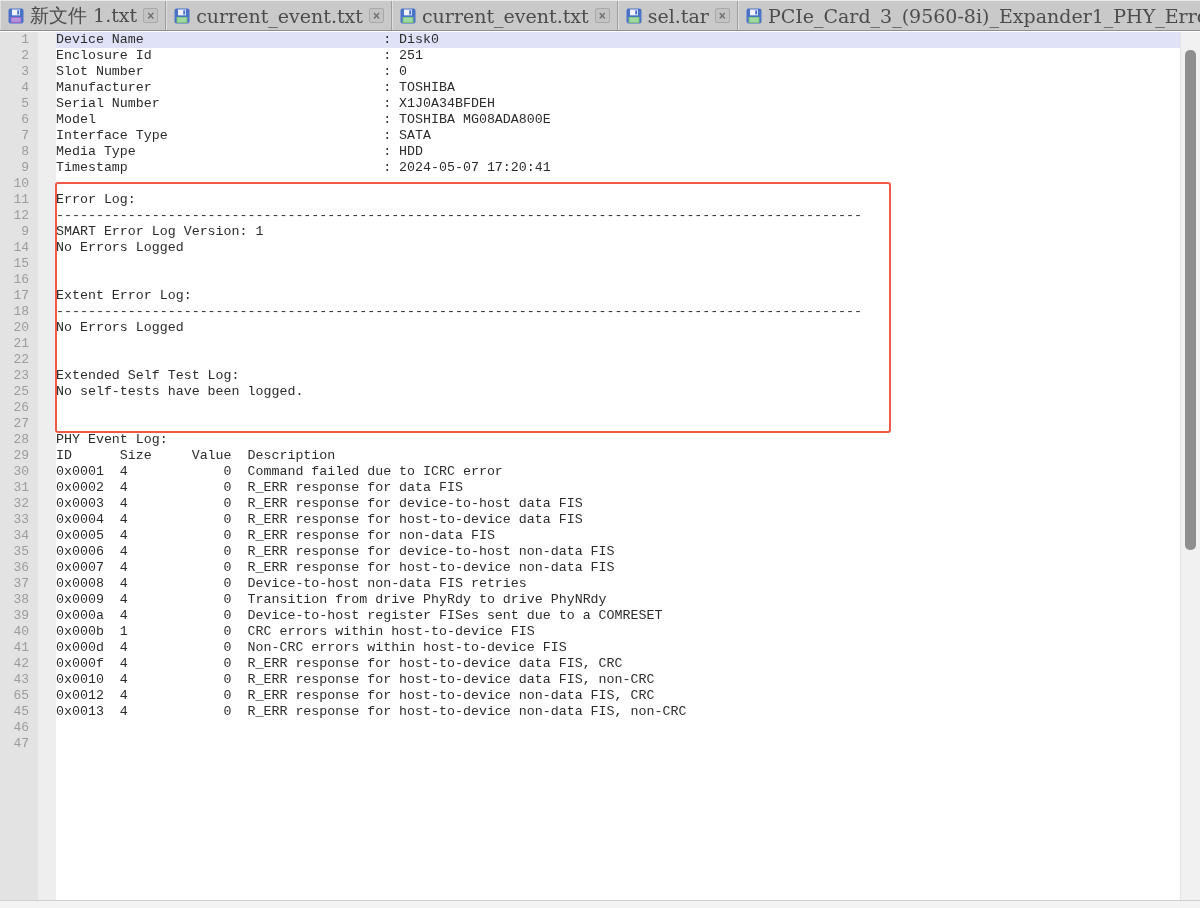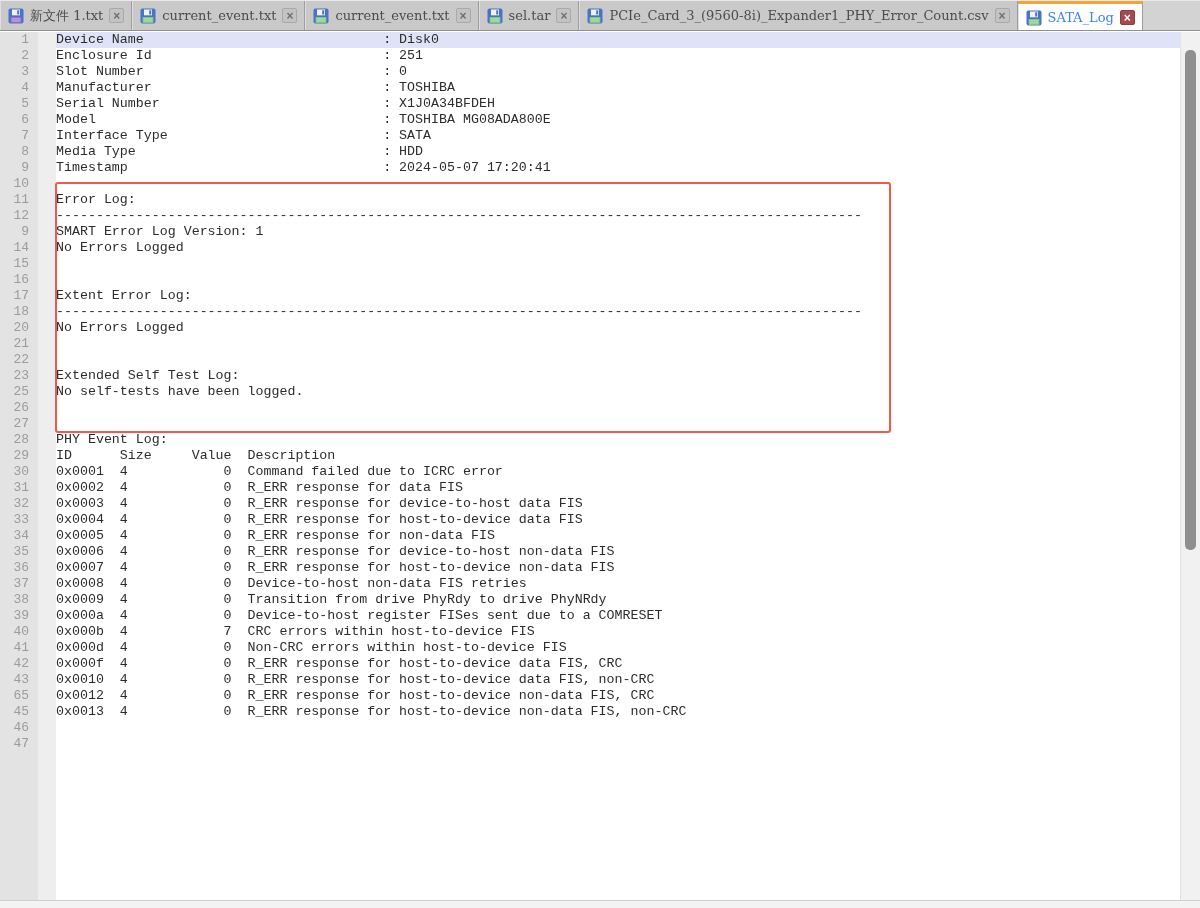--- a/index.html
+++ b/index.html
@@ -22,21 +22,21 @@
   .tab {
     display:flex; align-items:center; gap:6px;
     padding:0 7px 0 8px;
     background:#c9c9c9;
     border-right:1px solid #9e9e9e;
     box-shadow:inset 1px 0 0 #dedede;
     white-space:nowrap; cursor:default;
   }
   .tab .tlabel {
     font-family:"DejaVu Serif", serif;
-    font-size:13px; color:#4c4c4c;
+    font-size:19px; color:#4c4c4c;
   }
   .tab.active {
     background:#fdfdfd;
     border-top:3px solid #f2a33c;
     margin-bottom:-1px;
   }
   .tab.active .tlabel { color:#3b82f6; }
   .ticon { display:flex; align-items:center; }
   .tclose {
     width:15px; height:15px; border-radius:2px;
@@ -368,21 +368,21 @@
           <span class="ltext">0x0009  4            0  Transition from drive PhyRdy to drive PhyNRdy</span>
         </div>
         <div class="line-row">
           <span class="lnum">39</span>
           <span class="fold"></span>
           <span class="ltext">0x000a  4            0  Device-to-host register FISes sent due to a COMRESET</span>
         </div>
         <div class="line-row">
           <span class="lnum">40</span>
           <span class="fold"></span>
-          <span class="ltext">0x000b  4            7  CRC errors within host-to-device FIS</span>
+          <span class="ltext">0x000b  1            0  CRC errors within host-to-device FIS</span>
         </div>
         <div class="line-row">
           <span class="lnum">41</span>
           <span class="fold"></span>
           <span class="ltext">0x000d  4            0  Non-CRC errors within host-to-device FIS</span>
         </div>
         <div class="line-row">
           <span class="lnum">42</span>
           <span class="fold"></span>
           <span class="ltext">0x000f  4            0  R_ERR response for host-to-device data FIS, CRC</span>

